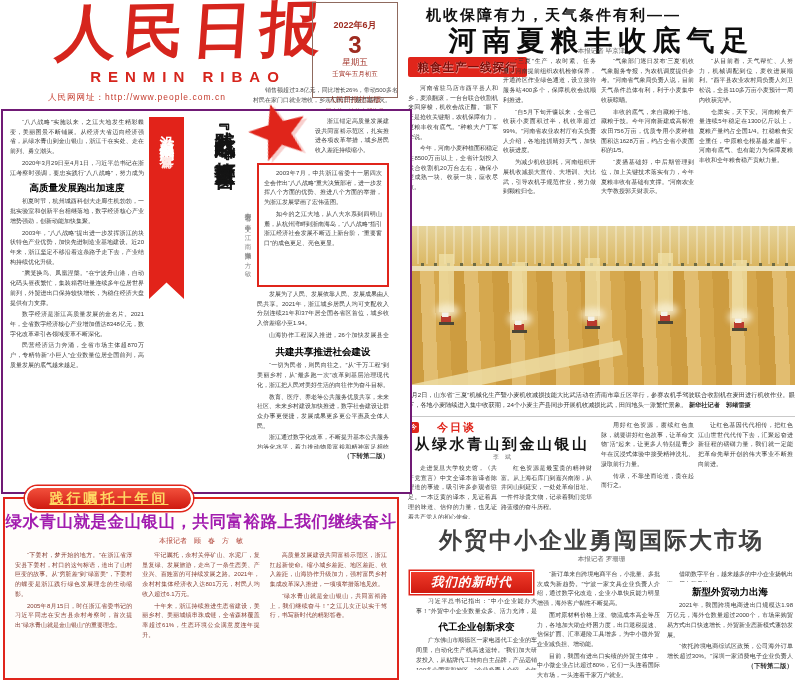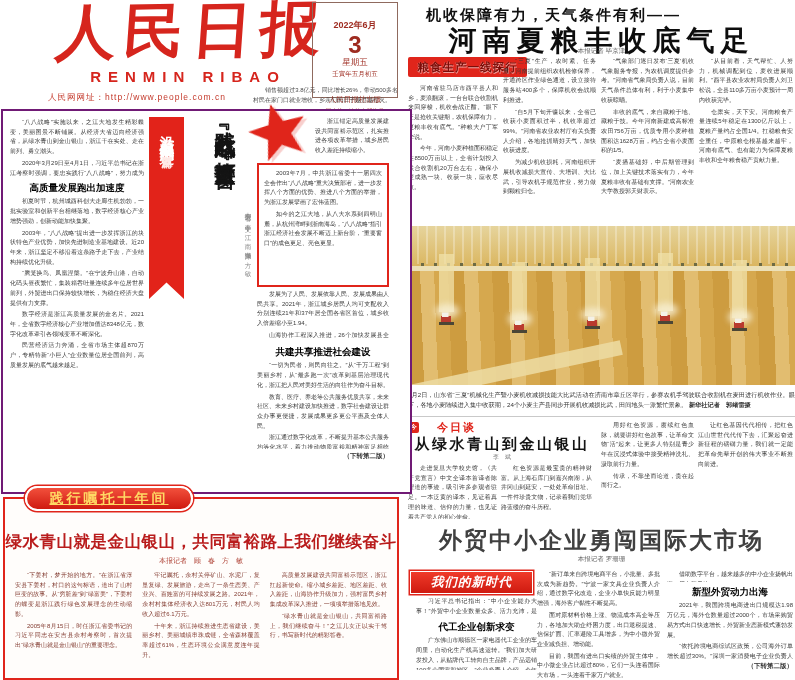--- a/index.html
+++ b/index.html
@@ -100,21 +100,21 @@
     color:#4a4a4a;text-align:justify;}
   .f-leftcol{position:absolute;left:7px;top:7px;width:134px;height:366px;font-size:6px;line-height:1.62;
     color:#3a3a3a;text-align:justify;overflow:hidden;}
   .f-partA{height:60px;overflow:hidden;}
   
   .pledge-box{left:3px;top:497px;width:392px;height:179px;border:2px solid #e0251b;background:#fffdfb;}
   .pledge-badge{position:absolute;left:20px;top:-13px;width:168px;height:25px;border-radius:13px;
     background:linear-gradient(180deg,#f2503c,#cf1a10);border:2px solid #fff;box-shadow:0 0 0 1.5px #e0251b;
     color:#ffd964;font-size:14px;font-weight:900;letter-spacing:3px;display:flex;align-items:center;
     justify-content:center;box-sizing:border-box;text-decoration:underline;}
-  .pledge-headline{margin-top:32px;text-align:center;font-size:16.5px;font-weight:900;color:#b91c1c;letter-spacing:.5px;}
+  .pledge-headline{margin-top:12px;text-align:center;font-size:16.5px;font-weight:900;color:#a21caf;letter-spacing:.5px;}
   .pledge-byline{text-align:center;font-size:7px;color:#b04438;margin-top:3px;}
   .pledge-cols{display:flex;gap:10px;padding:5px 10px 0;}
   .pledge-col{flex:1;height:106px;overflow:hidden;font-size:6px;line-height:1.62;color:#80392e;text-align:justify;}
 </style>
 </head>
 <body>
 
 <div id="page">
 
   <div class="abs mast-logo serif">人民日报</div>

